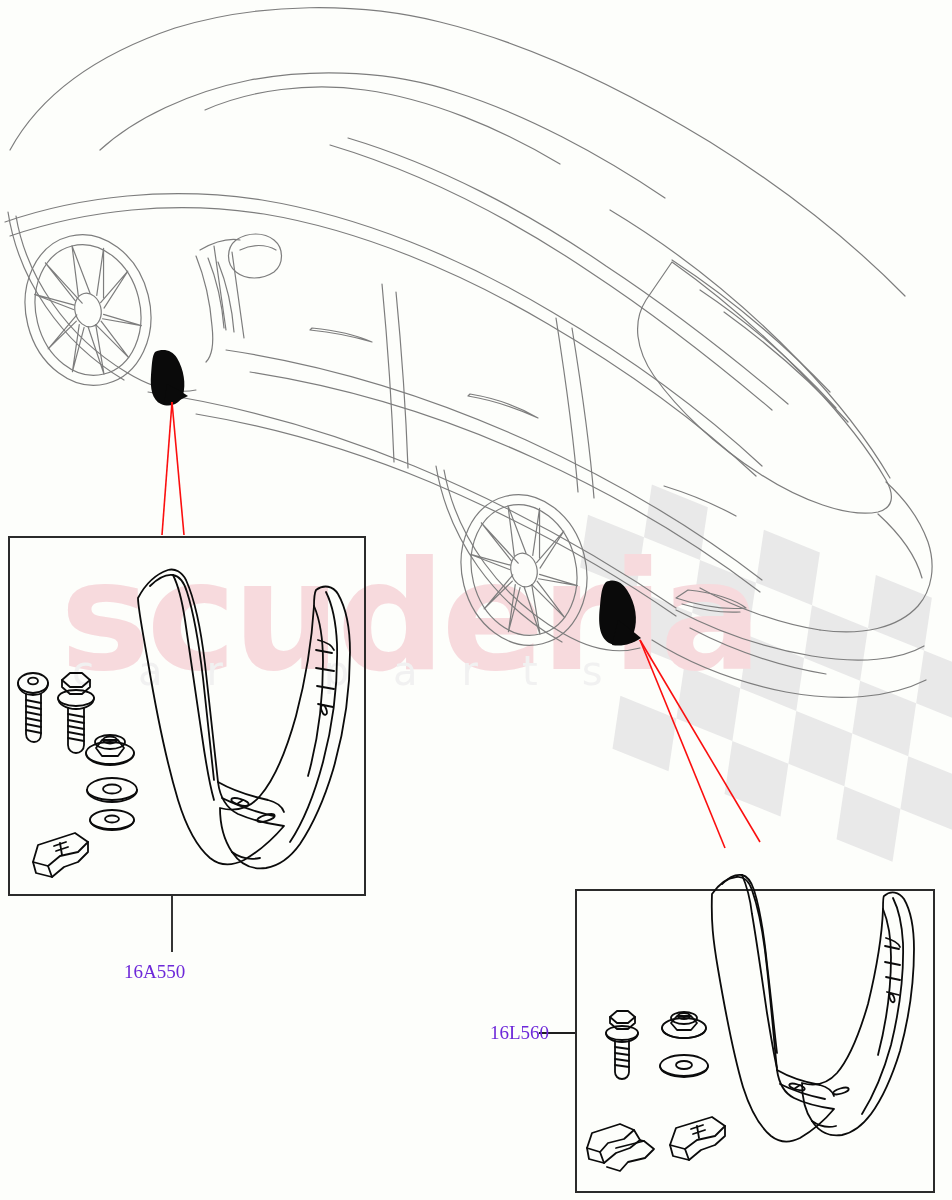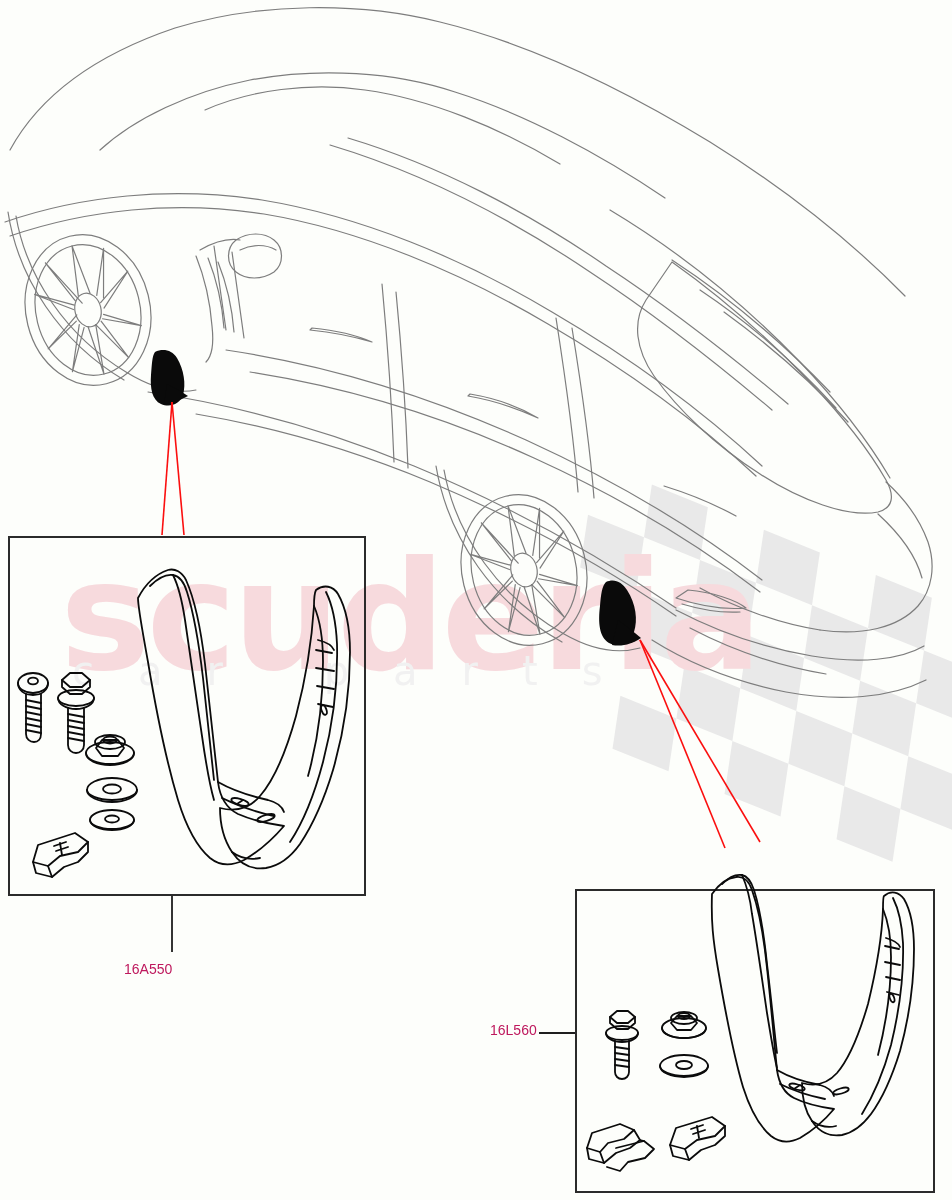--- a/index.html
+++ b/index.html
@@ -56,23 +56,23 @@
     position: absolute;
     background: transparent;
     border: 2px solid #2b2b2b;
     box-sizing: border-box;
   }
   #box-front { left: 8px;   top: 536px; width: 358px; height: 360px; }
   #box-rear  { left: 575px; top: 889px; width: 360px; height: 304px; }
 
   .code-label {
     position: absolute;
-    color: #be185d;
-    font-size: 14px;
-    font-family: Liberation Sans, sans-serif;
+    color: #6d28d9;
+    font-size: 19px;
+    font-family: Liberation Serif, serif;
     white-space: nowrap;
   }
   #label-front { left: 124px; top: 961px; }
   #label-rear  { left: 490px; top: 1022px; }
 </style>
 </head>
 <body>
 
 <div id="page">
 

